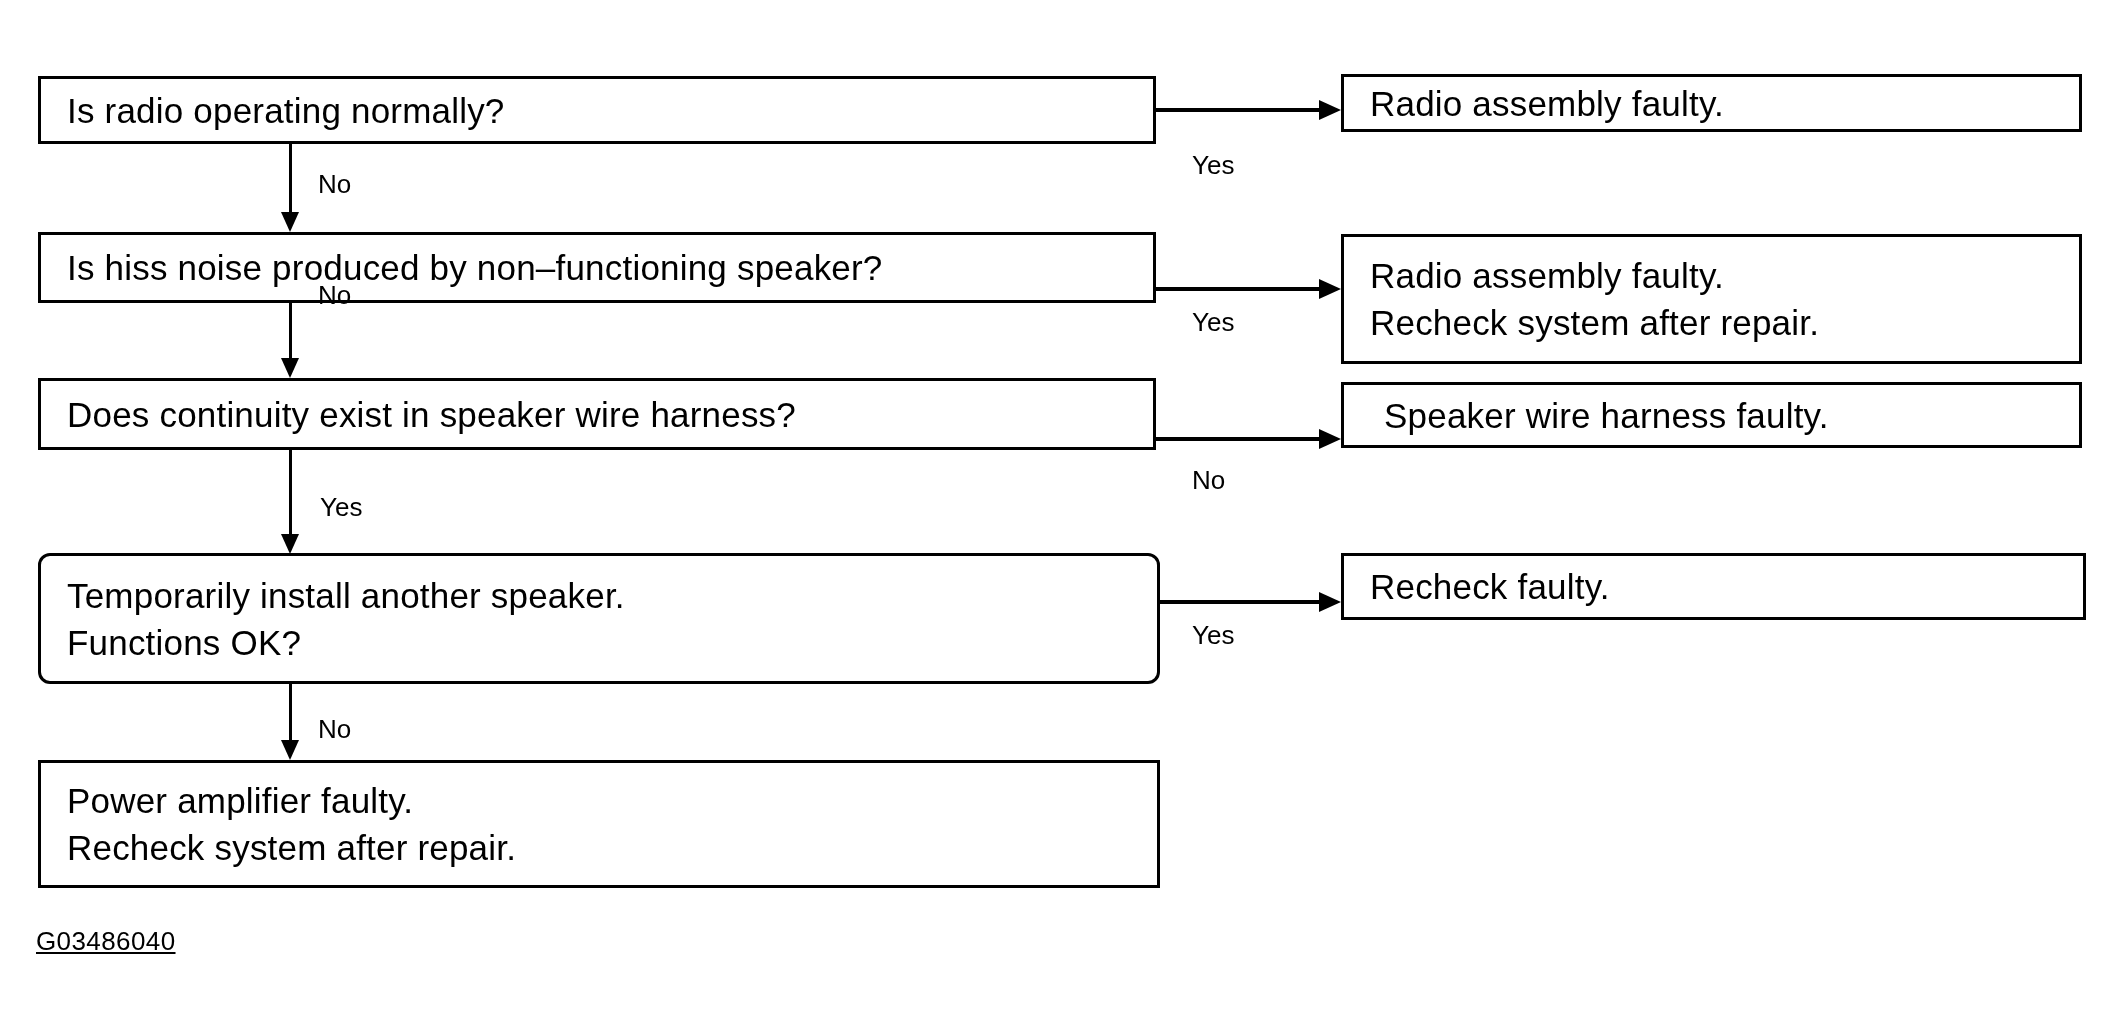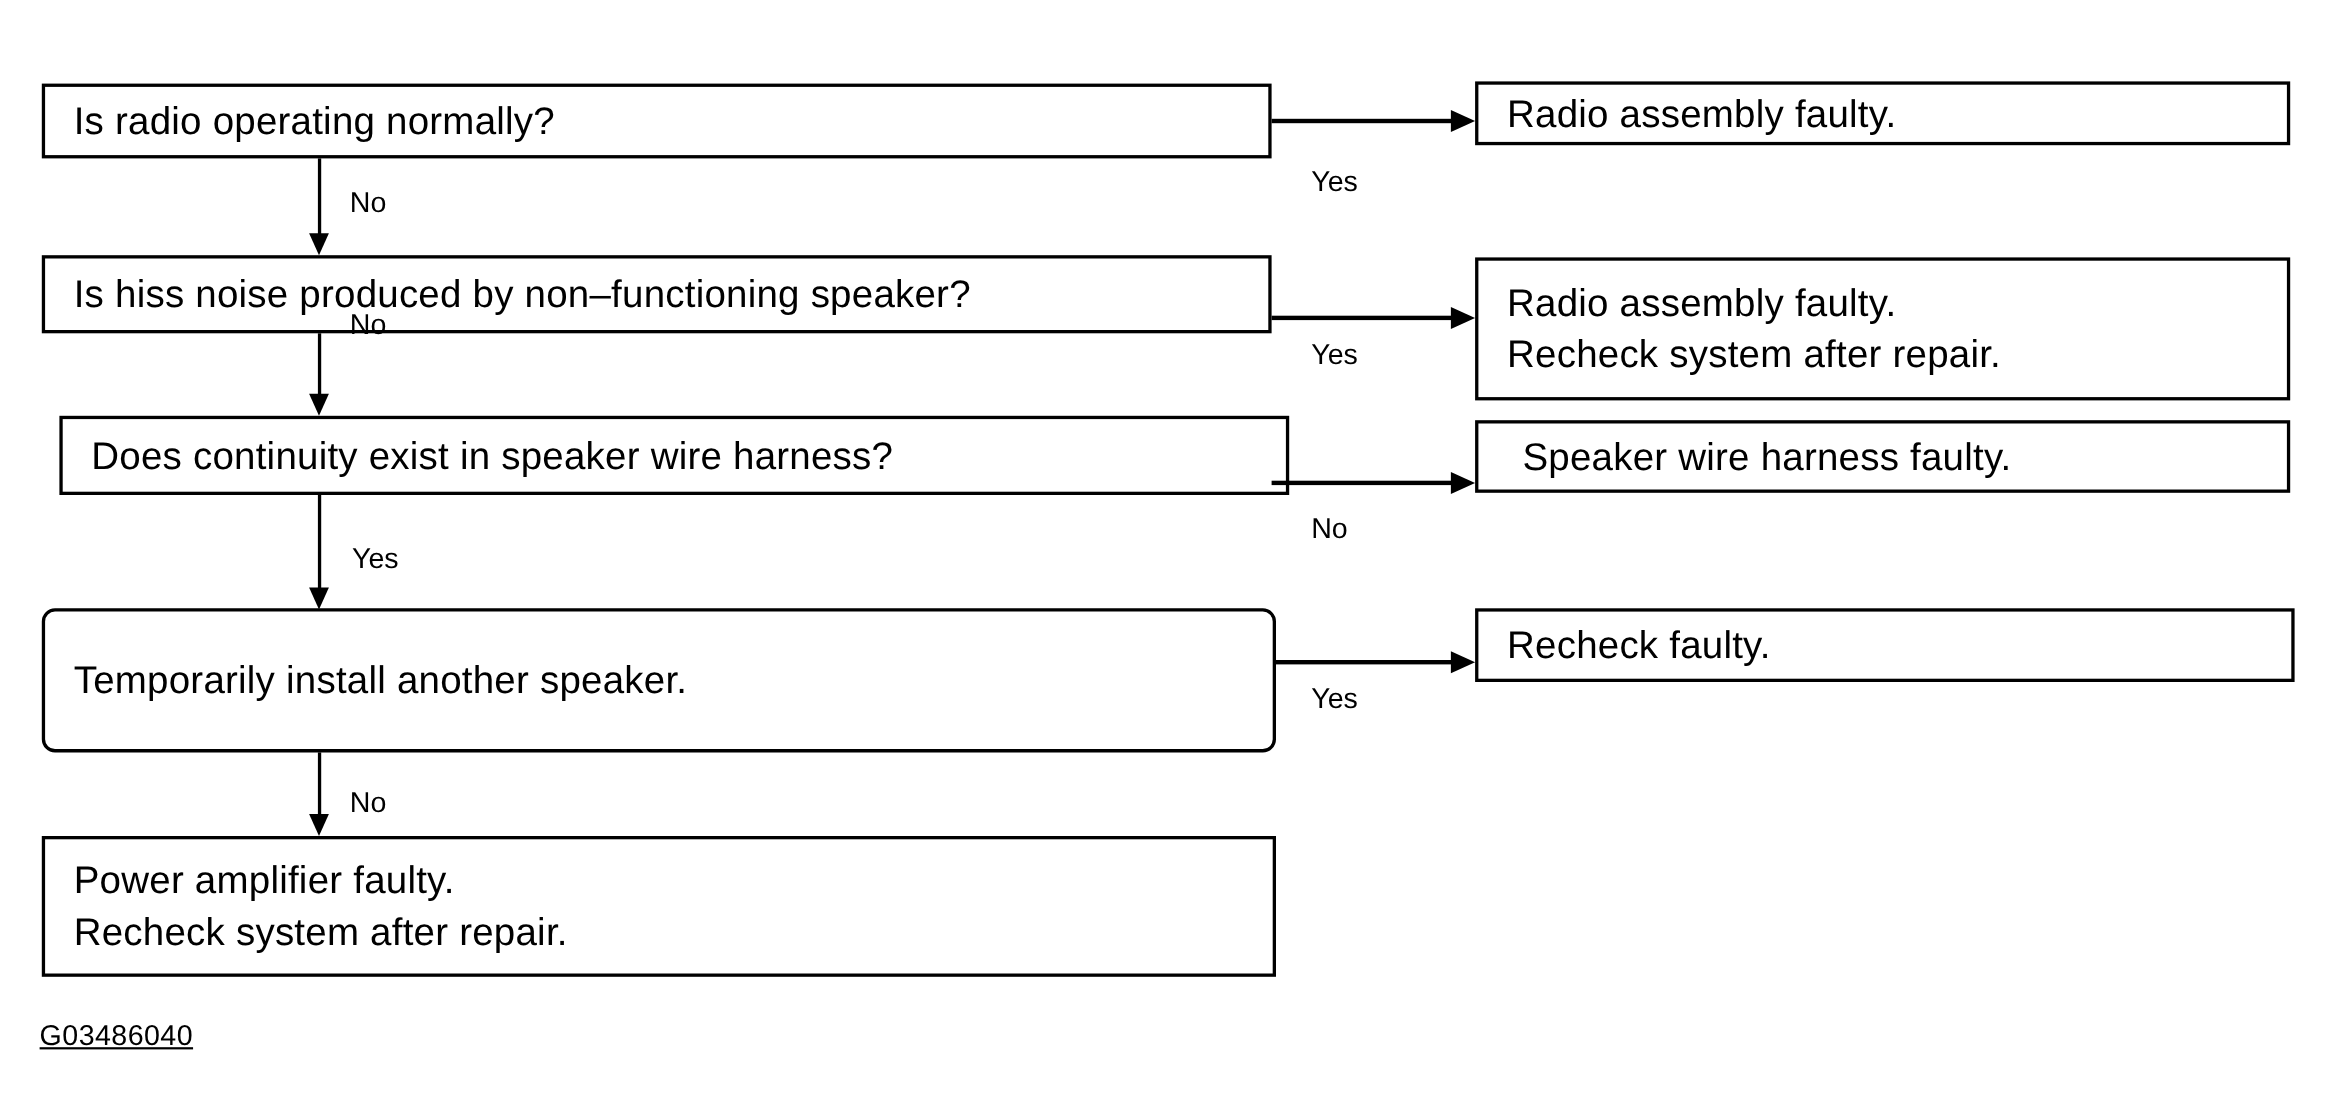--- a/index.html
+++ b/index.html
@@ -80,26 +80,27 @@
 <div id="page">
 
   <div class="node" style="left:38px; top:76px; width:1118px; height:68px;">
     <div class="line">Is radio operating normally?</div>
   </div>
 
   <div class="node" style="left:38px; top:232px; width:1118px; height:71px;">
     <div class="line">Is hiss noise produced by non–functioning speaker?</div>
   </div>
 
-  <div class="node" style="left:54px; top:378px; width:1118px; height:72px;">
+  <div class="node" style="left:38px; top:378px; width:1118px; height:72px;">
     <div class="line">Does continuity exist in speaker wire harness?</div>
   </div>
 
   <div class="node" style="left:38px; top:553px; width:1122px; height:131px;border-radius:12px;">
     <div class="line">Temporarily install another speaker.</div>
+    <div class="line">Functions OK?</div>
   </div>
 
   <div class="node" style="left:38px; top:760px; width:1122px; height:128px;">
     <div class="line">Power amplifier faulty.</div>
     <div class="line">Recheck system after repair.</div>
   </div>
 
   <div class="node" style="left:1341px; top:74px; width:741px; height:58px;">
     <div class="line">Radio assembly faulty.</div>
   </div>

